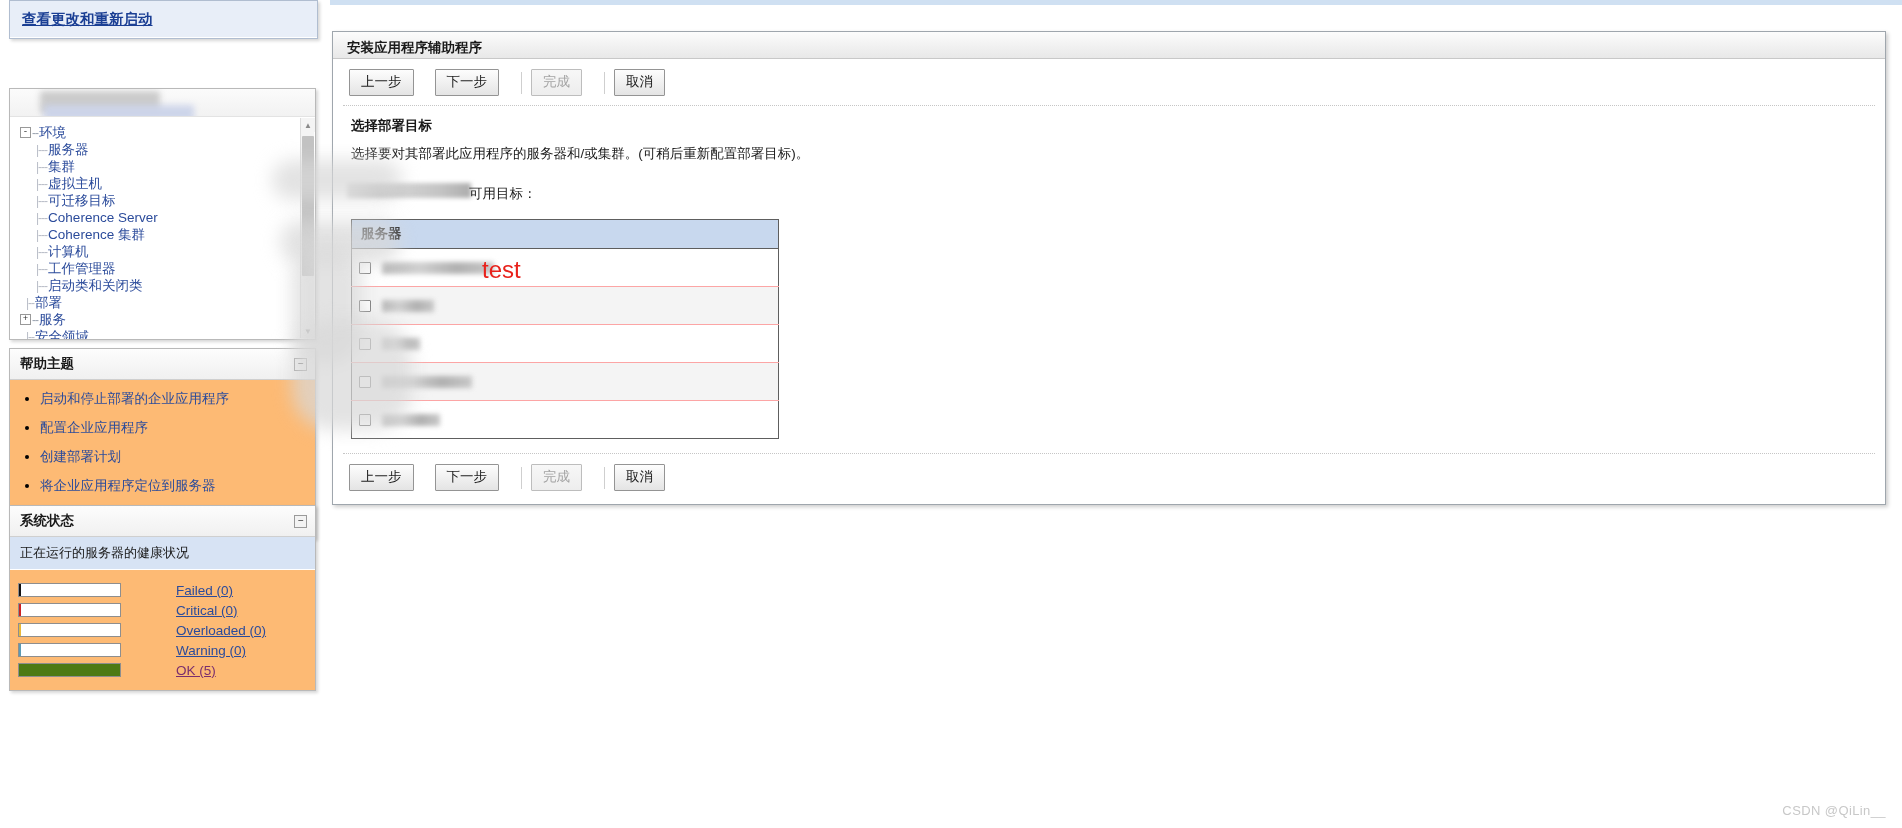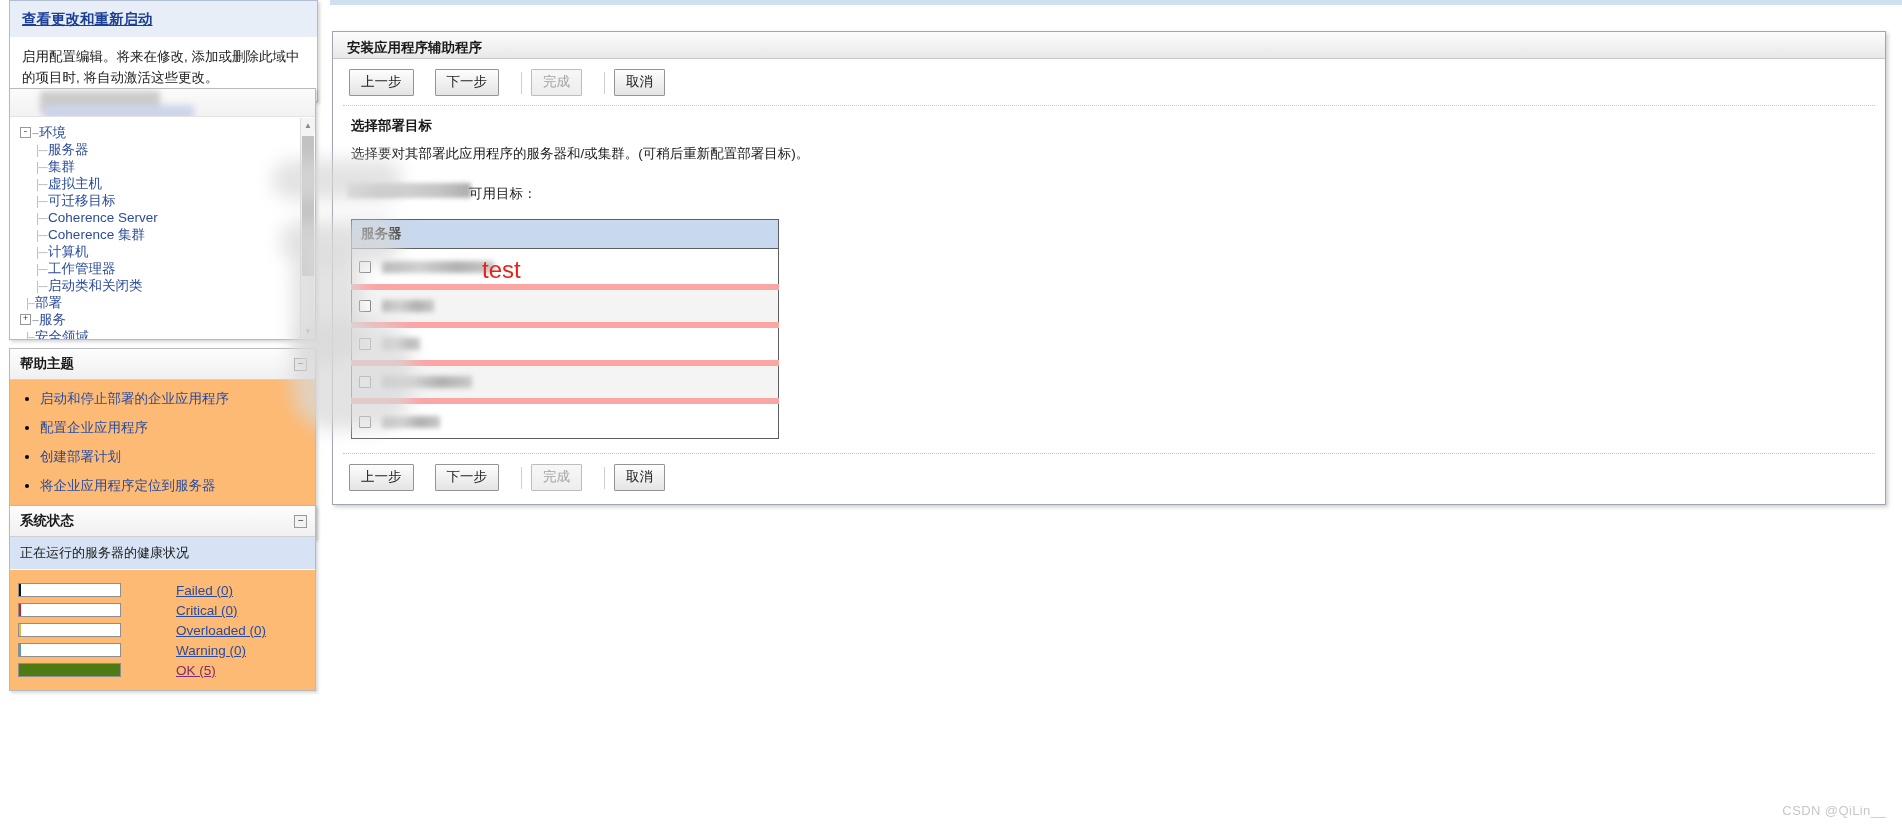--- a/index.html
+++ b/index.html
@@ -162,21 +162,21 @@
 
   
   .tbl-wrap { padding:14px 0 0 18px; }
   .tbl { width:428px; border:1px solid #5e5e5e; border-collapse:collapse; position:relative; }
   .tbl th {
     background:#c8d8ee; border-bottom:1px solid #5e5e5e;
     text-align:left; font-size:13.5px; font-weight:bold; color:#111;
     padding:5px 0 5px 9px;
   }
   .tbl td {
-    border-bottom:6px solid #fca5a5; height:38px; padding:0 0 0 7px;
+    border-bottom:1px solid #fca5a5; height:38px; padding:0 0 0 7px;
     position:relative;
   }
   .tbl tr:last-child td { border-bottom:none; }
   .tbl tr.alt td { background:#f4f4f4; }
   .cb {
     width:12px; height:12px; border:1px solid #7a7a7a; background:#fff;
     display:inline-block; vertical-align:middle; border-radius:1px;
   }
   .rowblur {
     display:inline-block; height:12px; vertical-align:middle; margin-left:7px;
@@ -204,21 +204,20 @@
 
   <div class="top-strip"></div>
 
   <div class="left-col">
 
     <div class="p-change">
       <div class="inner">
         <div class="change-head">
           <a href="#">查看更改和重新启动</a>
         </div>
-        <div class="change-body">启用配置编辑。将来在修改, 添加或删除此域中的项目时, 将自动激活这些更改。</div>
       </div>
     </div>
 
     <div class="p-nav">
       <div class="nav-box">
         <div class="nav-blur-head">
           <span class="blur-chip" style="left:30px;top:2px;width:120px;height:22px;"></span>
           <span class="blur-chip" style="left:34px;top:16px;width:150px;height:16px;background:#ccd4ea;"></span>
         </div>
 

